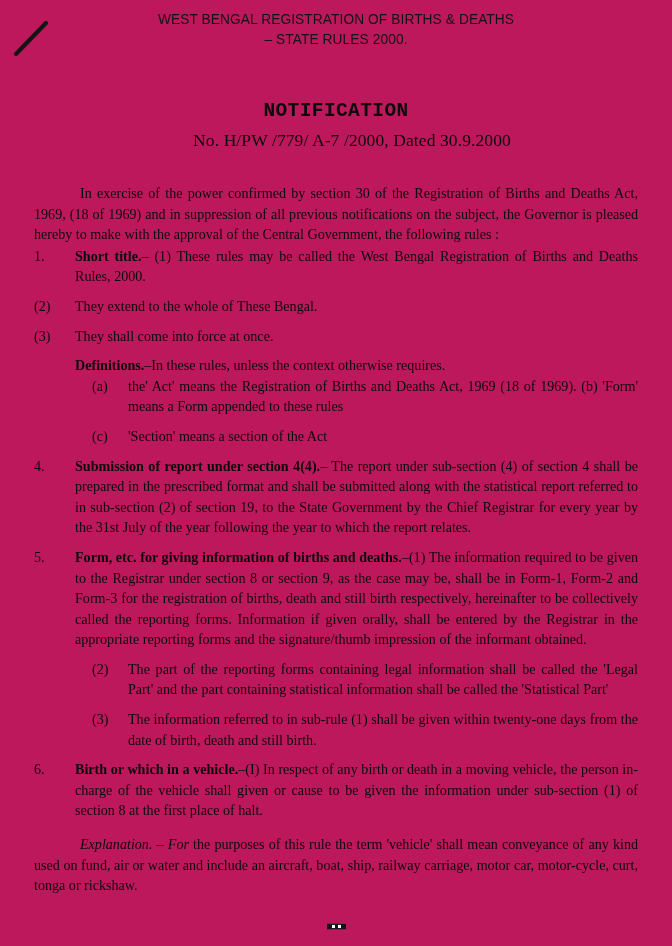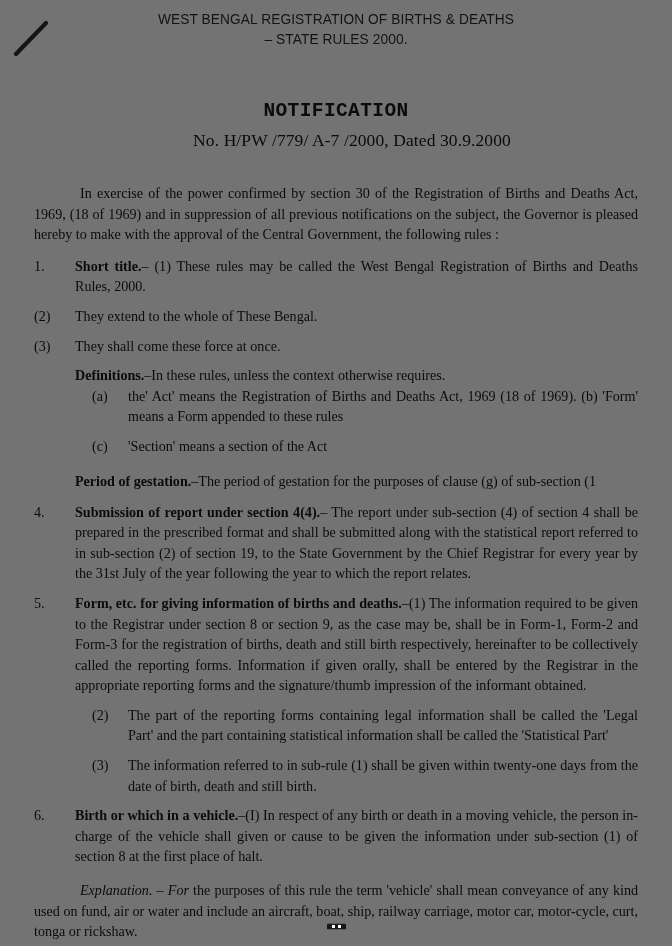--- a/index.html
+++ b/index.html
@@ -5,21 +5,21 @@
 <style>
   html, body {
     margin: 0;
     padding: 0;
     background: #ffffff;
   }
   .page {
     position: relative;
     width: 672px;
     height: 946px;
-    background: #737373;
+    background: #be185d;
     overflow: hidden;
     font-family: "Liberation Serif", "DejaVu Serif", serif;
     color: #0b0b0b;
     box-sizing: border-box;
   }
 
   
   .pen-slash {
     position: absolute;
     left: 12px;
@@ -78,21 +78,21 @@
     line-height: 20.6px;
     text-align: justify;
     text-justify: inter-word;
   }
 
   .para {
     margin: 0 0 6px 0;
   }
   .para.lead {
     text-indent: 46px;
-    margin-bottom: 11px;
+    margin-bottom: 1px;
   }
 
   
   .row {
     display: flex;
     align-items: flex-start;
     margin-bottom: 9px;
   }
   .row .marker {
     flex: 0 0 auto;
@@ -197,37 +197,36 @@
       <div class="content"><b>Short title.</b><span>– (1) These rules may be called the West Bengal Registration of Births and Deaths Rules, 2000.</span></div>
     </div>
 
     <div class="row lvl2">
       <div class="marker">(2)</div>
       <div class="content">They extend to the whole of These Bengal.</div>
     </div>
 
     <div class="row lvl2">
       <div class="marker">(3)</div>
-      <div class="content">They shall come these force at once.</div>
+      <div class="content">They shall come into force at once.</div>
     </div>
 
     <div class="indented"><b>Definitions.</b><span>–In these rules, unless the context otherwise requires.</span></div>
 
     <div class="row lvl3">
       <div class="marker">(a)</div>
       <div class="content">the' Act' means the Registration of Births and Deaths Act, 1969 (18 of 1969). (b) 'Form' means a Form appended to these rules</div>
     </div>
 
     <div class="row lvl3">
       <div class="marker">(c)</div>
       <div class="content">'Section' means a section of the Act</div>
     </div>
 
     <div class="indented loose">
-      <div><b>Period of gestation.</b><span>–The period of gestation for the purposes of clause (g) of sub-section (1</span></div>
     </div>
 
     <div class="row lvl1">
       <div class="marker">4.</div>
       <div class="content"><b>Submission of report under section 4(4).</b><span>– The report under sub-section (4) of section 4 shall be prepared in the prescribed format and shall be submitted along with the statistical report referred to in sub-section  (2)  of section 19, to the State Government by the Chief Registrar for every year by the 31st July of the year following the year to which the report relates.</span></div>
     </div>
 
     <div class="row lvl1">
       <div class="marker">5.</div>
       <div class="content"><b>Form, etc. for giving information of births and deaths.</b><span>–(1) The information required to be given to  the Registrar  under  section 8 or section 9, as the case may be, shall be in Form-1, Form-2 and Form-3 for the registration of births, death and still birth respectively, hereinafter to be collectively called the reporting forms. Information if given orally, shall be entered by the Registrar in the appropriate reporting forms and the signature/thumb impression of the informant obtained.</span></div>

